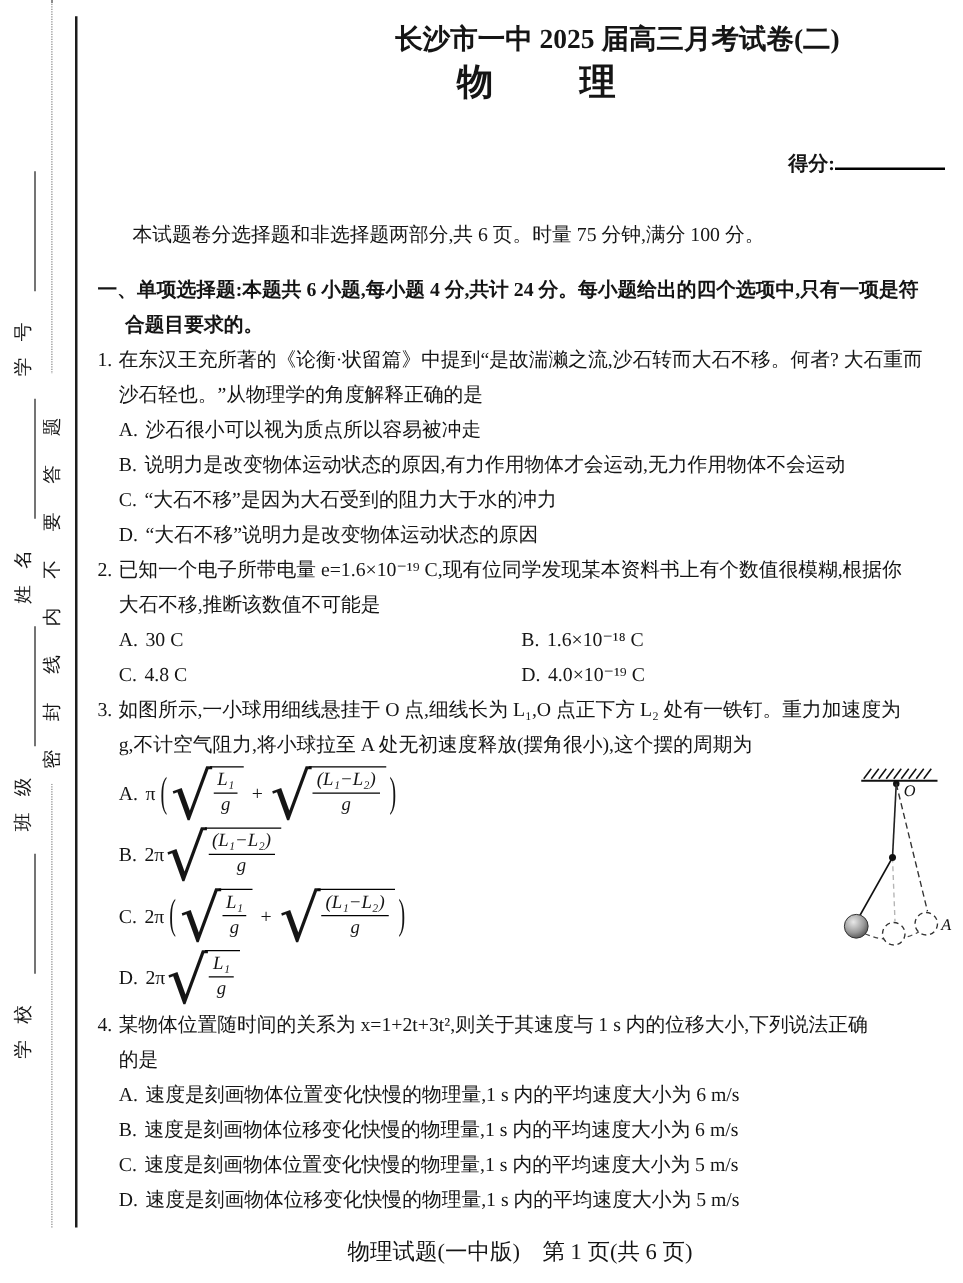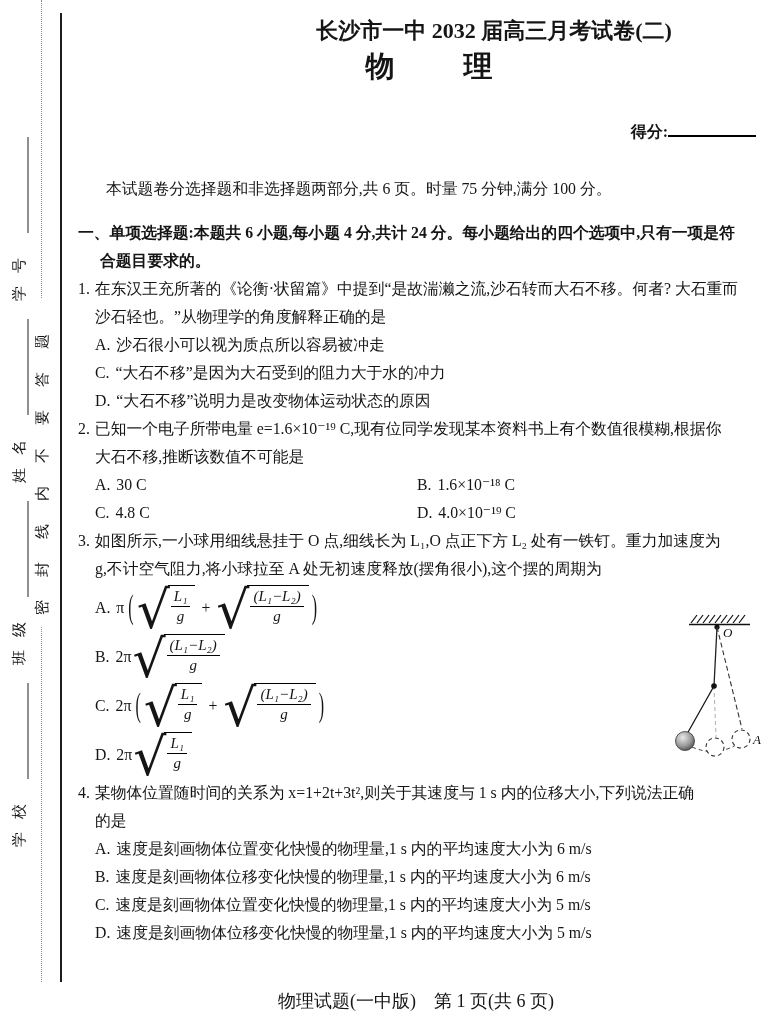--- a/index.html
+++ b/index.html
@@ -20,21 +20,21 @@
   .title{margin-top:14px;font-size:22px;line-height:34px;font-weight:bold;text-align:center;
       padding-left:150px;white-space:nowrap;}
   .subject{font-size:29px;line-height:36px;font-weight:bold;text-align:center;
       letter-spacing:20px;padding-left:40px;}
   .score-row{margin-top:36px;text-align:right;padding-right:4px;font-size:16px;line-height:24px;}
   .score-label{font-weight:bold;}
   .score-blank{display:inline-block;width:88px;height:14px;border-bottom:2px solid #000;}
   .intro{margin-top:31px;text-indent:28px;white-space:nowrap;}
   .sec-h{margin-top:16px;font-weight:bold;}
   .l{white-space:nowrap;}
-  .ind{padding-left:22px;}
+  .ind{padding-left:22px;font-family:Liberation Mono, monospace;}
   .qnum{margin-right:5px;}
   .cont{padding-left:17px;}
   .opt{padding-left:17px;white-space:nowrap;}
   .lab{margin-right:6px;}
   .opt2col{display:grid;grid-template-columns:322px auto;padding-left:17px;}
   
   .f-opt{height:49px;display:flex;align-items:center;padding-left:17px;}
   .coef{margin-right:1px;}
   .paren{display:inline-block;transform:scaleY(2.1);font-size:16px;margin:0 3px;}
   .plusop{margin:0 6px;}
@@ -62,40 +62,41 @@
     <span class="seal-blank"></span>
     <span class="seal-label">姓名</span>
     <span class="seal-blank"></span>
     <span class="seal-label">学号</span>
     <span class="seal-blank"></span>
   </div>
   <div class="seal-inner">密封线内不要答题</div>
 
   <div class="content">
 
-    <div class="title">长沙市一中 2032 届高三月考试卷(二)</div>
+    <div class="title">长沙市一中 2025 届高三月考试卷(二)</div>
     <div class="subject">物　理</div>
 
     <div class="score-row">
       <span class="score-label">得分:</span><span class="score-blank"></span>
     </div>
 
     <div class="intro l">本试题卷分选择题和非选择题两部分,共 6 页。时量 75 分钟,满分 100 分。</div>
 
     <div class="sec-h">
       <div class="l">一、单项选择题:本题共 6 小题,每小题 4 分,共计 24 分。每小题给出的四个选项中,只有一项是符</div>
       <div class="l ind">合题目要求的。</div>
     </div>
 
     <div>
       <div class="l">
         <span class="qnum">1.</span><span>在东汉王充所著的《论衡·状留篇》中提到“是故湍濑之流,沙石转而大石不移。何者? 大石重而</span>
       </div>
       <div class="l cont">沙石轻也。”从物理学的角度解释正确的是</div>
       <div class="opt"><span class="lab">A.</span><span>沙石很小可以视为质点所以容易被冲走</span></div>
+      <div class="opt"><span class="lab">B.</span><span>说明力是改变物体运动状态的原因,有力作用物体才会运动,无力作用物体不会运动</span></div>
       <div class="opt"><span class="lab">C.</span><span>“大石不移”是因为大石受到的阻力大于水的冲力</span></div>
       <div class="opt"><span class="lab">D.</span><span>“大石不移”说明力是改变物体运动状态的原因</span></div>
     </div>
 
     <div>
       <div class="l">
         <span class="qnum">2.</span><span>已知一个电子所带电量 e=1.6×10⁻¹⁹ C,现有位同学发现某本资料书上有个数值很模糊,根据你</span>
       </div>
       <div class="l cont">大石不移,推断该数值不可能是</div>
       <div class="opt2col">

